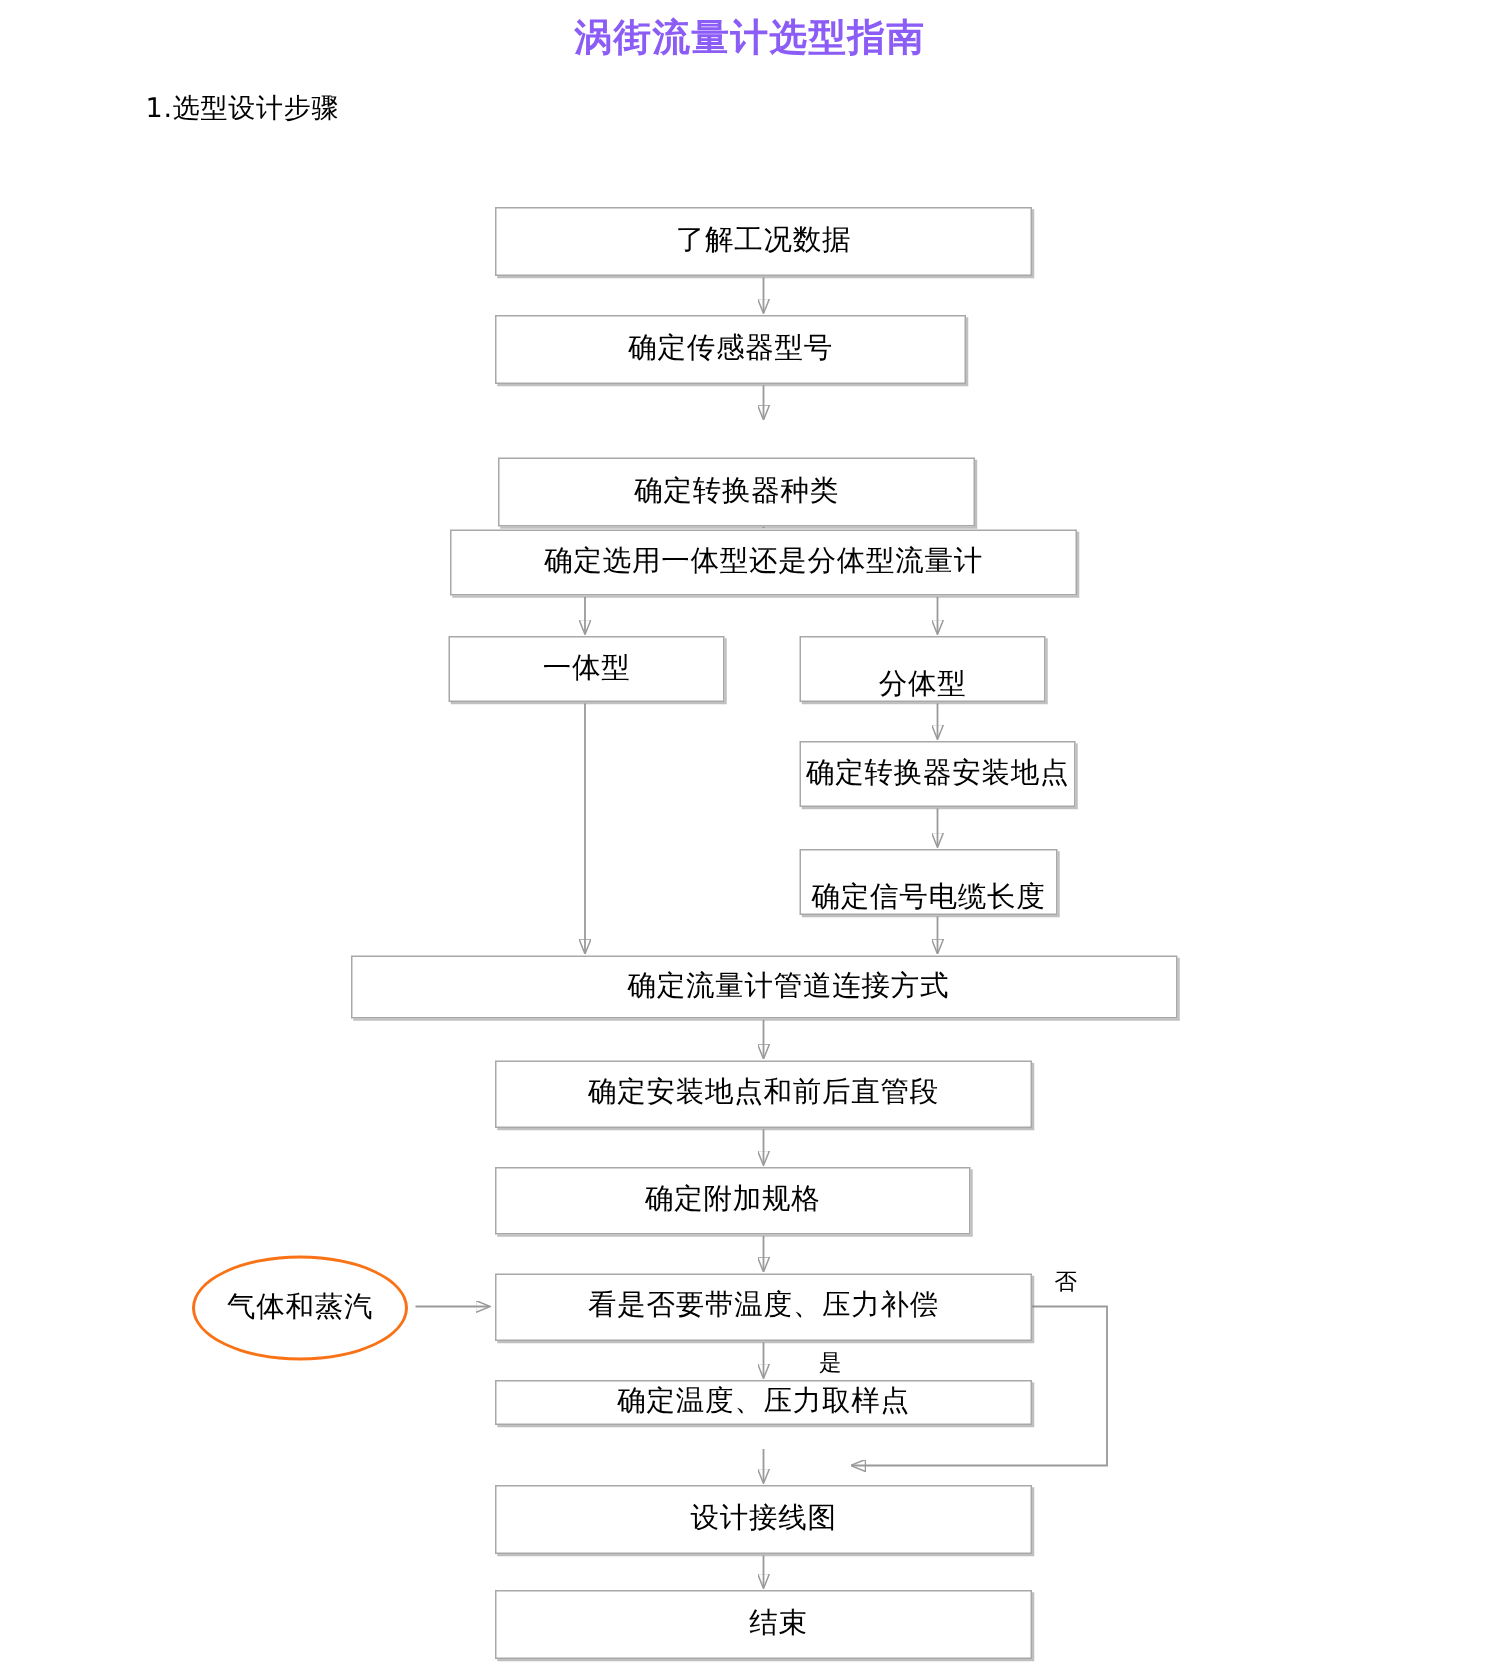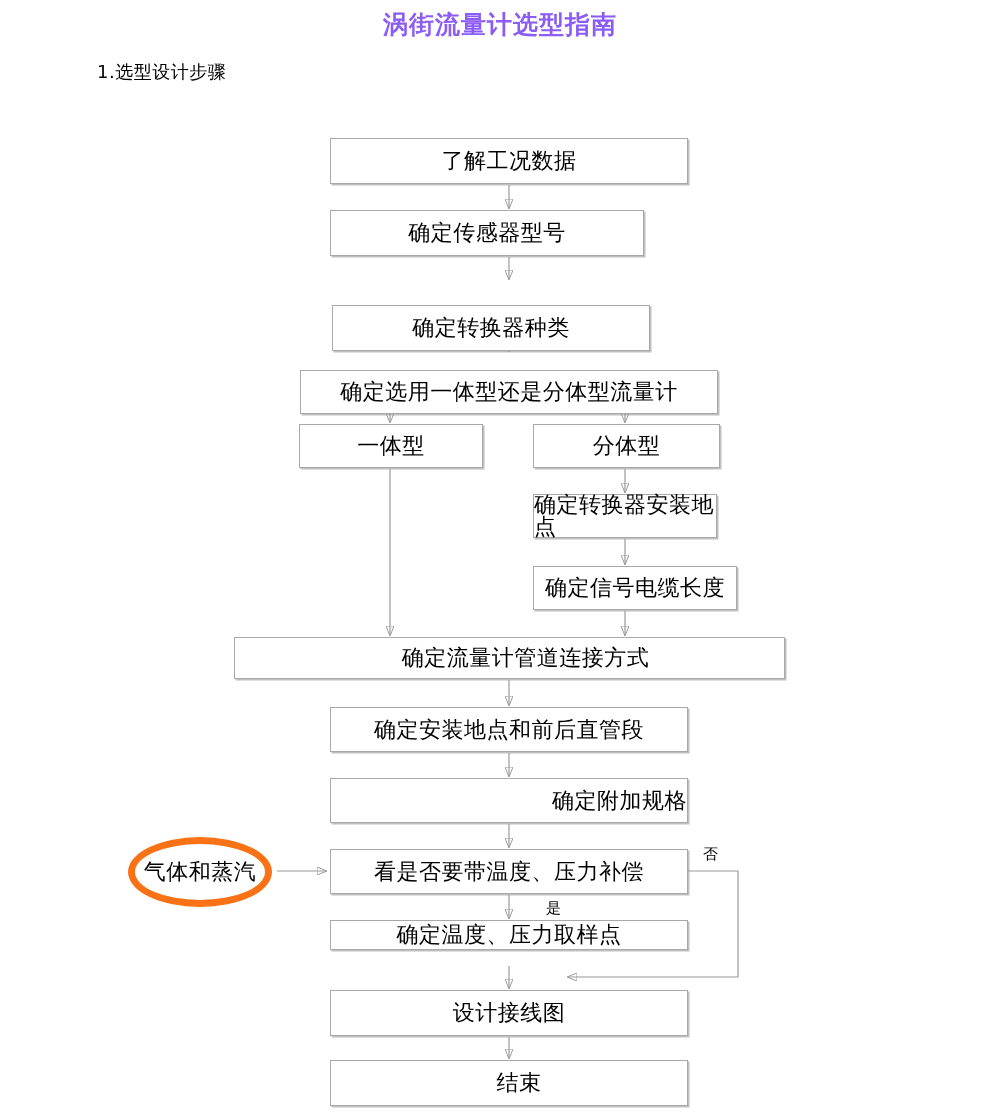--- a/index.html
+++ b/index.html
@@ -52,29 +52,30 @@
   }
   .node {
     position: absolute;
     box-sizing: border-box;
     background: #ffffff;
     border: 1px solid #a8a8a8;
     box-shadow: 1.5px 1.5px 0 rgba(140,140,140,0.55);
     display: flex;
     align-items: center;
     justify-content: center;
-    font-size: 22px;
+    font-size: 19px;
     color: #000;
     letter-spacing: 0.5px;
     line-height: 1;
+    font-family: Liberation Mono, monospace;
   }
   .node.ellipse {
     border-radius: 50%;
     box-shadow: none;
-    border: 7px solid #f97316;
+    border: 2px solid #f97316;
   }
   .edge-label {
     position: absolute;
     font-size: 15px;
     color: #000;
     letter-spacing: 0.5px;
   }
 </style>
 </head>
 <body>
@@ -135,42 +136,42 @@
   <div id="nodes-layer">
       <div class="node" style="left: 330px; top: 138px; width: 358px; height: 46px;">
         <span>了解工况数据</span>
       </div>
       <div class="node" style="left: 330px; top: 210px; width: 314px; height: 46px;">
         <span>确定传感器型号</span>
       </div>
       <div class="node" style="left: 332px; top: 281px; width: 318px; height: 46px; margin-top: 24px;">
         <span>确定转换器种类</span>
       </div>
-      <div class="node" style="left: 300px; top: 370px; width: 418px; height: 44px;">
+      <div class="node" style="left: 300px; top: 353px; width: 418px; height: 44px;">
         <span>确定选用一体型还是分体型流量计</span>
       </div>
       <div class="node" style="left: 299px; top: 424px; width: 184px; height: 44px;">
         <span>一体型</span>
       </div>
-      <div class="node" style="left: 533px; top: 424px; width: 187px; height: 44px;">
+      <div class="node" style="left: 533px; top: 424px; width: 164px; height: 44px; align-items: flex-end;">
         <span>分体型</span>
       </div>
       <div class="node" style="left: 533px; top: 494px; width: 184px; height: 44px;">
         <span>确定转换器安装地点</span>
       </div>
-      <div class="node" style="left: 533px; top: 566px; width: 204px; height: 44px;">
+      <div class="node" style="left: 533px; top: 566px; width: 172px; height: 44px; align-items: flex-end;">
         <span>确定信号电缆长度</span>
       </div>
       <div class="node" style="left: 234px; top: 637px; width: 551px; height: 42px; padding-left: 32px;">
         <span>确定流量计管道连接方式</span>
       </div>
       <div class="node" style="left: 330px; top: 707px; width: 358px; height: 45px;">
         <span>确定安装地点和前后直管段</span>
       </div>
-      <div class="node" style="left: 330px; top: 778px; width: 358px; height: 45px; justify-content: flex-end;">
+      <div class="node" style="left: 330px; top: 778px; width: 317px; height: 45px;">
         <span>确定附加规格</span>
       </div>
       <div class="node ellipse" style="left: 128px; top: 837px; width: 144px; height: 70px;">
         <span>气体和蒸汽</span>
       </div>
       <div class="node" style="left: 330px; top: 849px; width: 358px; height: 45px;">
         <span>看是否要带温度、压力补偿</span>
       </div>
       <div class="node" style="left: 330px; top: 920px; width: 358px; height: 30px;">
         <span>确定温度、压力取样点</span>

